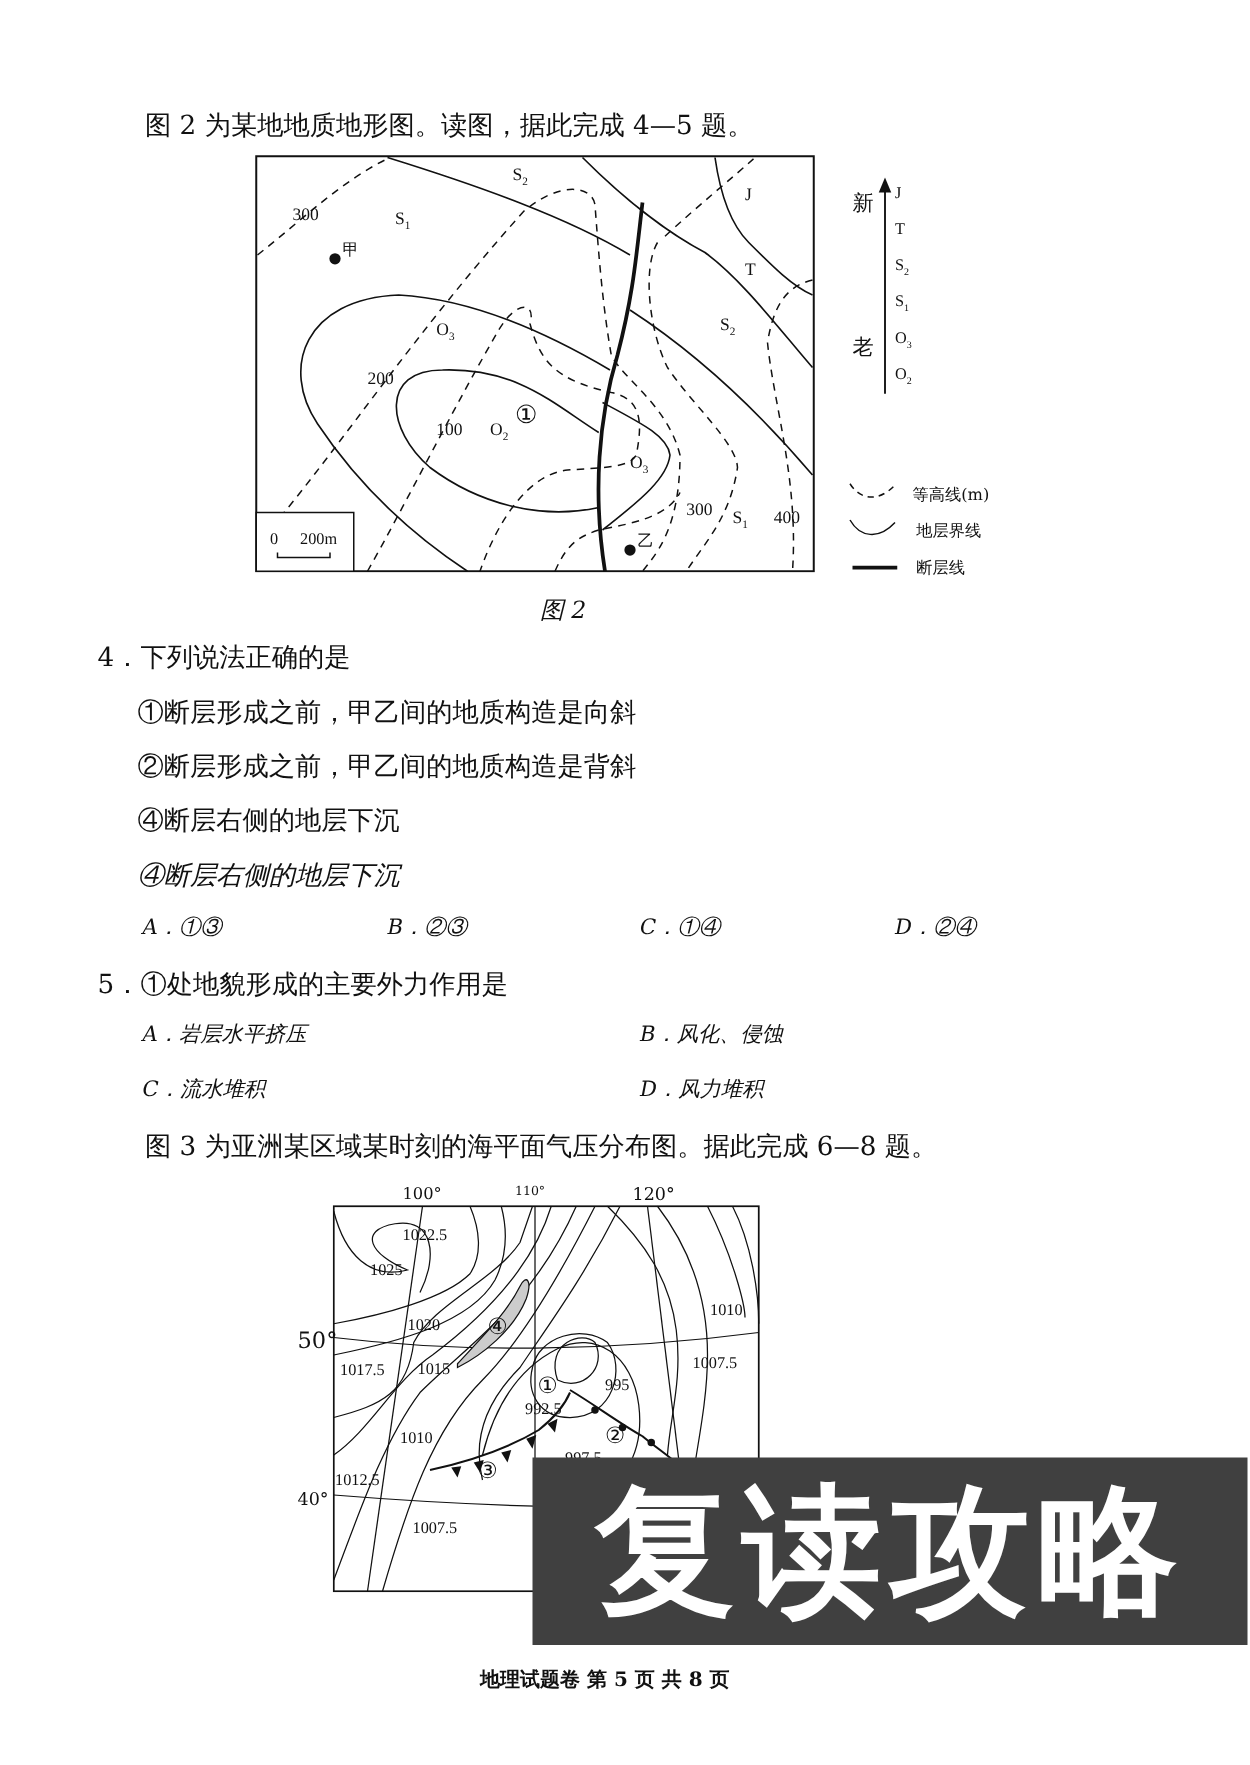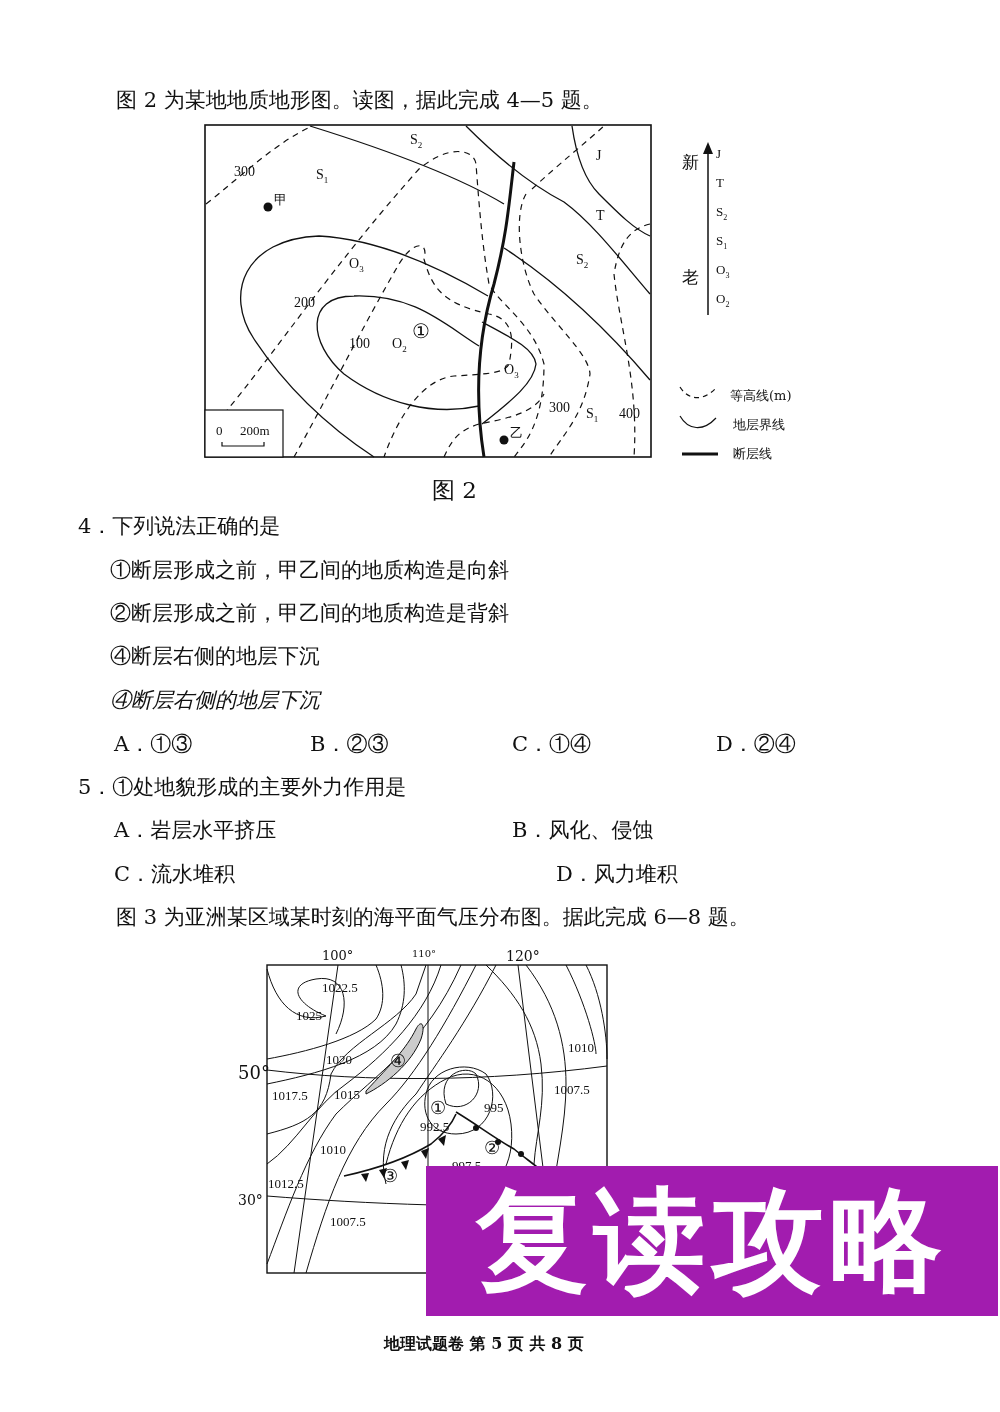--- a/index.html
+++ b/index.html
@@ -1,24 +1,24 @@
 <!DOCTYPE html>
 <html><head>
 <meta charset="utf-8">
 <style>
   html, body { margin:0; padding:0; }
   body { width:1000px; height:1412px; background:#fff; position:relative; overflow:hidden;
          font-family:"DejaVu Serif","Liberation Serif",serif; color:#111; }
   .abs { position:absolute; }
   .line { font-size:21px; white-space:nowrap; }
-  .fig-cap { font-size:23px; }
+  .fig-cap { font-size:19px;font-style:italic; }
   svg text { font-family:"Liberation Serif","DejaVu Serif",serif; fill:#111; }
   .legend-txt { font-size:13px;text-align:right; }
-  .opt { font-size:21px; white-space:nowrap; }
-  .watermark { background:#a21caf; color:#fff; font-family:"DejaVu Sans",sans-serif;
+  .opt { font-size:17px; white-space:nowrap;font-style:italic; }
+  .watermark { background:#404040; color:#fff; font-family:"DejaVu Sans",sans-serif;
                font-size:112px; font-weight:bold; display:flex; align-items:center; justify-content:center;
                letter-spacing:6px; }
   .footer { font-size:16px; font-weight:bold; }
 </style>
 </head>
 <body>
 
 <div class="abs line" style="left:116px;top:86px;">图 2 为某地地质地形图。读图，据此完成 4—5 题。</div>
 
 <svg class="abs" style="left:204px;top:124px;" width="448" height="334">
@@ -103,21 +103,21 @@
 <div class="abs line" style="left:110px;top:686px;font-style:italic;">④断层右侧的地层下沉</div>
 <div class="abs opt" style="left:114px;top:730px;">A．①③</div>
 <div class="abs opt" style="left:310px;top:730px;">B．②③</div>
 <div class="abs opt" style="left:512px;top:730px;">C．①④</div>
 <div class="abs opt" style="left:716px;top:730px;">D．②④</div>
 
 <div class="abs line" style="left:78px;top:773px;">5．①处地貌形成的主要外力作用是</div>
 <div class="abs opt" style="left:114px;top:816px;">A．岩层水平挤压</div>
 <div class="abs opt" style="left:512px;top:816px;">B．风化、侵蚀</div>
 <div class="abs opt" style="left:114px;top:860px;">C．流水堆积</div>
-<div class="abs opt" style="left:512px;top:860px;margin-left:44px;">D．风力堆积</div>
+<div class="abs opt" style="left:512px;top:860px;">D．风力堆积</div>
 
 <div class="abs line" style="left:116px;top:903px;">图 3 为亚洲某区域某时刻的海平面气压分布图。据此完成 6—8 题。</div>
 
 <svg class="abs" style="left:266px;top:964px;" width="342" height="310">
   <rect x="1" y="1" width="340" height="308" fill="#fff" stroke="#111" stroke-width="1.4"></rect>
   <g fill="none" stroke="#111" stroke-width="1">
 
     <path d="M72,1 L28,309"></path>
       <path d="M162,1 L162,309"></path>
       <path d="M252,1 L290,309"></path>
@@ -174,17 +174,17 @@
     <text x="164" y="150">①</text>
     <text x="218" y="190">②</text>
     <text x="116" y="218">③</text>
     <text x="124" y="103">④</text>
   </g>
 </svg>
 <div class="abs" style="left:322px;top:948px;font-size:13px;">100°</div>
 <div class="abs" style="left:412px;top:948px;font-size:10px;">110°</div>
 <div class="abs" style="left:506px;top:948px;font-size:14px;">120°</div>
 <div class="abs" style="left:238px;top:1062px;font-size:18px;">50°</div>
-<div class="abs" style="left:238px;top:1192px;font-size:14px;">30°</div>
+<div class="abs" style="left:238px;top:1192px;font-size:14px;">40°</div>
 
 <div class="abs watermark" style="left:426px;top:1166px;width:572px;height:150px;">复读攻略</div>
 
 <div class="abs footer" style="left:384px;top:1334px;">地理试题卷 第 5 页 共 8 页</div>
 
 </body></html>

